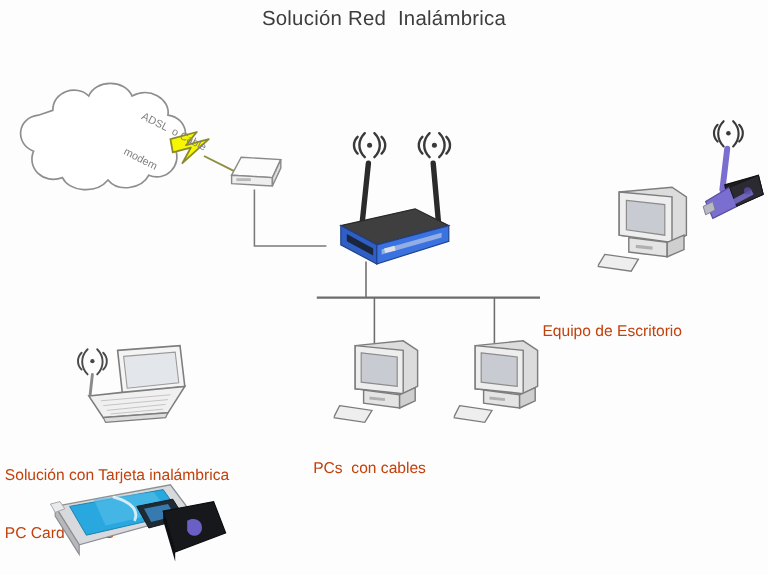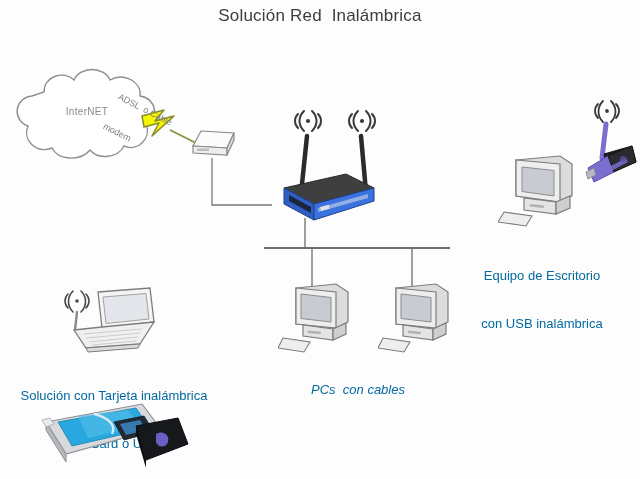--- a/index.html
+++ b/index.html
@@ -25,23 +25,22 @@
     text-align: center;
     font-size: 17px;
     color: #3d3d3d;
     letter-spacing: 0.2px;
     white-space: pre;
   }
 
   
   .caption {
     font-size: 13px;
-    color: #0369a1;
+    color: #c2410c;
     line-height: 16px;
-    text-align: center;
     white-space: pre;
   }
 
   
   #cloud-group { left: 2px; top: 62px; width: 170px; height: 110px; }
   #cloud-label {
     left: 0; top: 44px; width: 170px;
     text-align: center;
     font-size: 10px;
     color: #8a8a8a;
@@ -59,21 +58,21 @@
     transform-origin: 0 0;
     white-space: pre;
   }
 
   
   #wires { left: 0; top: 0; width: 640px; height: 479px; }
 
   
   #cap-desktop { left: 452px; top: 236px; width: 180px; }
   #cap-laptop  { left: 4px;   top: 356px; width: 220px; }
-  #cap-pcs     { left: 278px; top: 350px; width: 160px; font-style: italic; }
+  #cap-pcs     { left: 261px; top: 350px; width: 160px; }
 </style>
 </head>
 <body>
 
 <div id="canvas">
 
   <div class="abs" id="title">Solución Red  Inalámbrica</div>
 
   <svg class="abs" id="wires" viewBox="0 0 640 479" xmlns="http://www.w3.org/2000/svg">
 
@@ -92,21 +91,20 @@
   </svg>
 
   <div class="abs" id="cloud-group">
     <svg width="170" height="110" viewBox="0 0 170 110" xmlns="http://www.w3.org/2000/svg">
       <path d="M42 30 C42 14 62 8 72 18 C78 4 102 4 108 18
                C122 10 140 20 138 34 C154 36 158 56 144 62
                C150 76 136 90 122 84 C116 96 96 98 88 88
                C78 100 56 98 50 86 C34 92 20 78 26 64
                C10 58 12 36 30 34 Z" fill="#ffffff" stroke="#8e8e8e" stroke-width="1.4"></path>
     </svg>
-    <div class="abs" id="cloud-label">InterNET</div>
   </div>
 
   <div class="abs" style="left:140px; top:104px; width:42px; height:36px;">
     <svg width="42" height="36" viewBox="0 0 42 36" xmlns="http://www.w3.org/2000/svg">
       <path d="M2 12 L24 6 L15 17 L34 12 L12 32 L19 19 L4 23 Z" fill="#f6f600" stroke="#8a8a2c" stroke-width="1.5" stroke-linejoin="round"></path>
     </svg>
   </div>
 
   <div class="abs" id="adsl-text">
     <div>ADSL  o Cable</div>
@@ -196,21 +194,20 @@
       <path d="M14 78 L44 62 L46 66 L16 82 Z" fill="#7a6fd0" opacity="0.85"></path>
 
       <path d="M4 76 L12 72 L14 79 L6 83 Z" fill="#b8b8c6" stroke="#7b7b8a" stroke-width="0.8"></path>
 
       <circle cx="41" cy="63" r="3" fill="#5a50a8" opacity="0.8"></circle>
     </svg>
   </div>
 
   <div class="abs caption" id="cap-desktop">
     <div>Equipo de Escritorio</div>
-    <div>con USB inalámbrica</div>
   </div>
 
   <div class="abs" style="left:278px; top:282px; width:86px; height:76px;">
     <svg width="86" height="76" viewBox="0 0 86 76" xmlns="http://www.w3.org/2000/svg">
       <path d="M18 6 L58 2 L70 10 L70 40 L58 46 L18 42 Z" fill="#dcdcdc" stroke="#7d7d7d" stroke-width="1.2"></path>
       <path d="M18 6 L58 10 L58 46 L18 42 Z" fill="#eeeeee" stroke="#7d7d7d" stroke-width="1.2"></path>
       <path d="M23 12 L53 15.5 L53 40 L23 36.5 Z" fill="#c8ccd2" stroke="#8c8c8c" stroke-width="1"></path>
       <path d="M25 43 L55 47 L55 58 L25 54 Z" fill="#e4e4e4" stroke="#7d7d7d" stroke-width="1.2"></path>
       <path d="M55 47 L68 41 L68 52 L55 58 Z" fill="#cfcfcf" stroke="#7d7d7d" stroke-width="1.2"></path>
       <rect x="30" y="48.5" width="13" height="2.4" fill="#b0b0b0" transform="rotate(6 30 48.5)"></rect>

